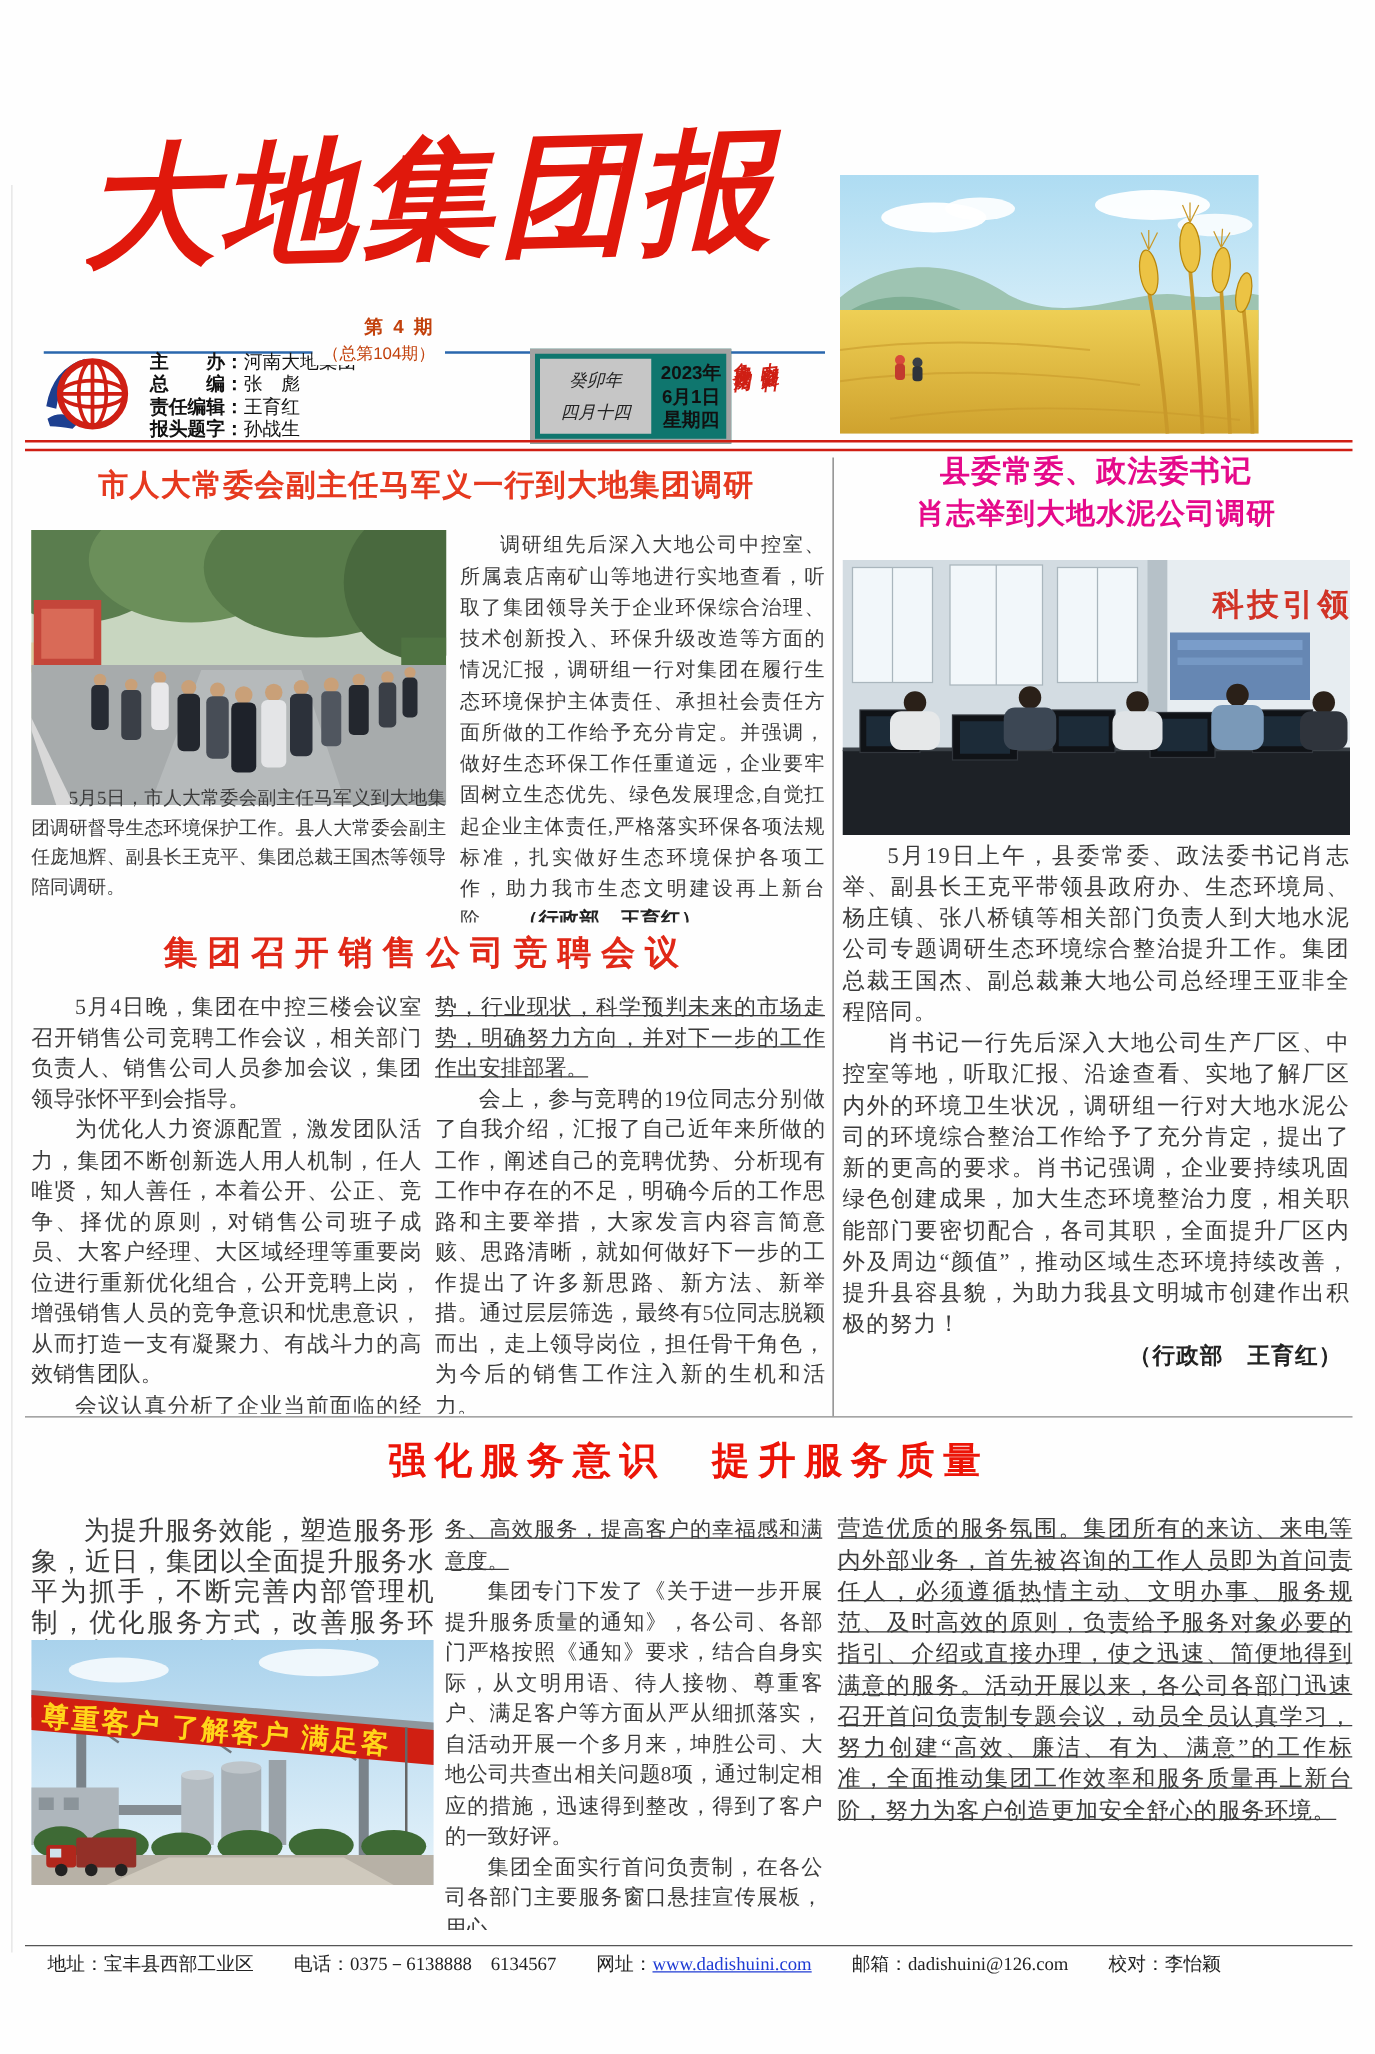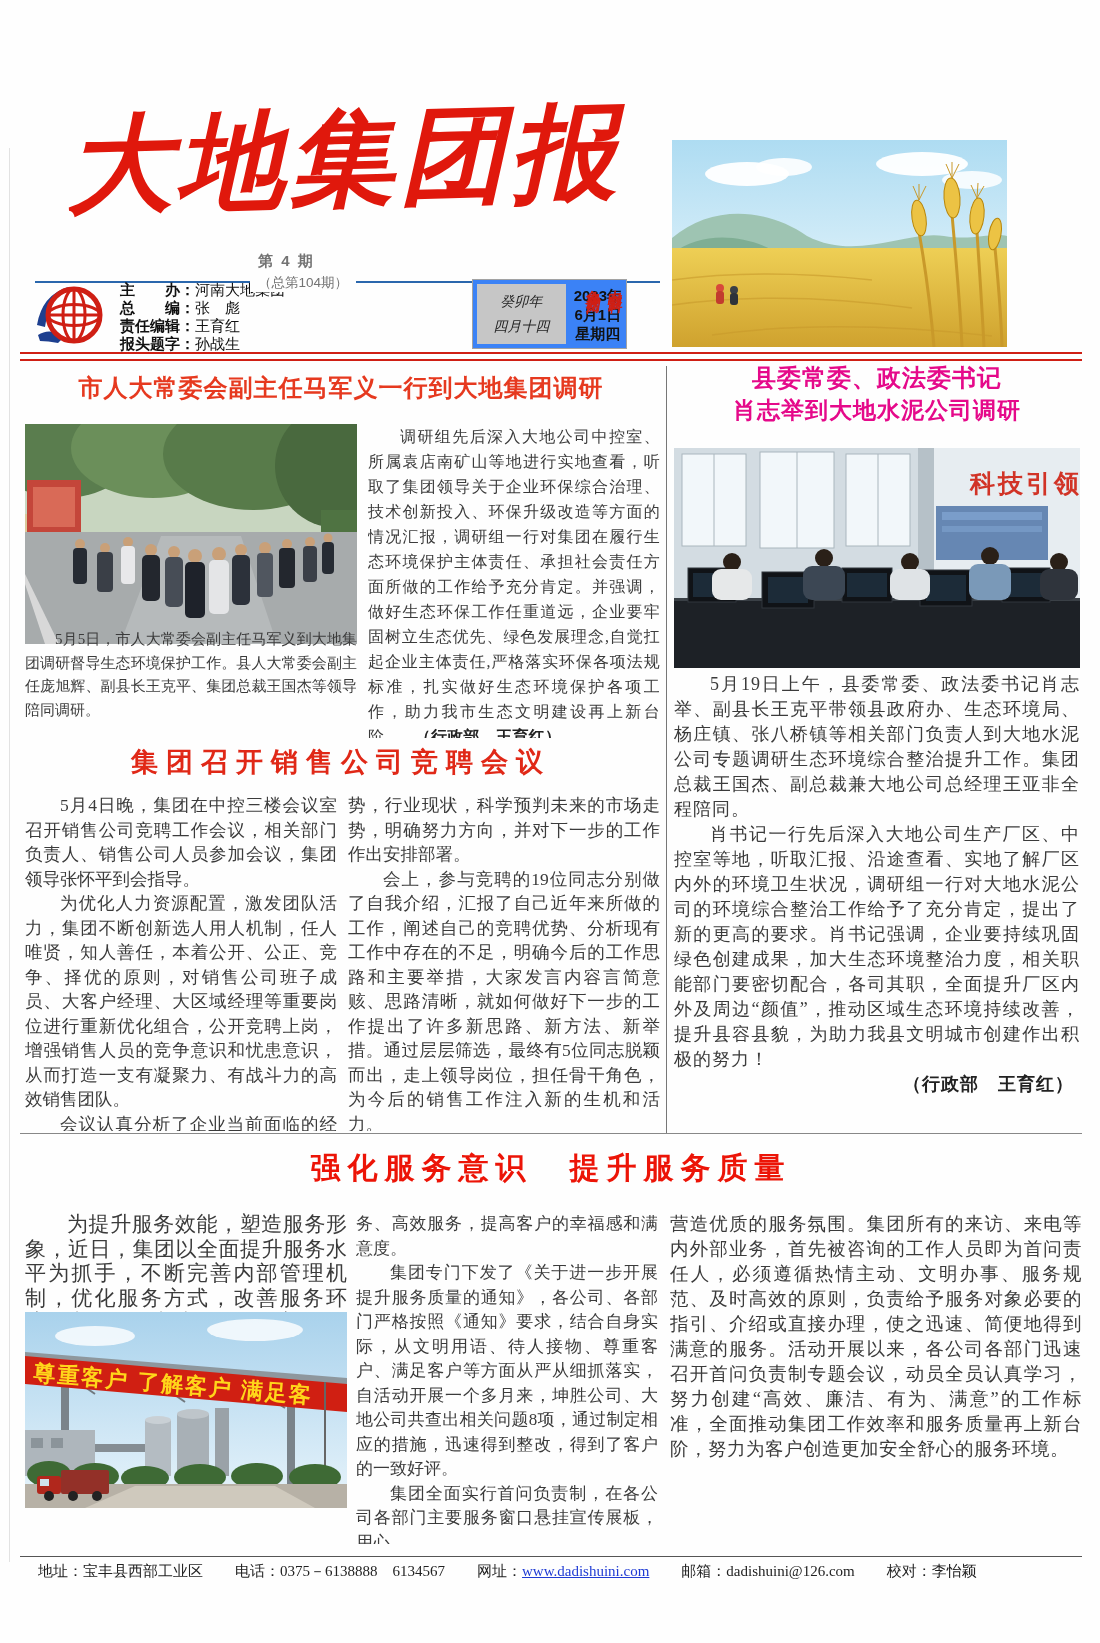--- a/index.html
+++ b/index.html
@@ -5,29 +5,29 @@
   html,body{margin:0;padding:0;background:#ffffff;}
   .page{position:relative;width:1100px;height:1643px;background:#fefefe;overflow:hidden;
         font-family:"Liberation Serif","DejaVu Serif",serif;color:#3b3b3b;}
   
   .edge-line{position:absolute;left:9px;top:148px;width:1px;height:1414px;background:#e2e2e2;}
   .mast-title{position:absolute;left:66px;top:96px;width:560px;font-size:106px;line-height:1.2;
         font-weight:900;font-style:italic;color:#e0180c;letter-spacing:5px;white-space:nowrap;
         transform:rotate(-1.5deg);font-family:"Liberation Serif",serif;}
   .blue-rule{position:absolute;left:35px;top:281px;width:625px;height:2px;background:#2a67ad;}
   .issue-block{position:absolute;left:250px;top:252px;z-index:2;background:#fefefe;padding:0 8px;
-        text-align:left;font-family:"Liberation Sans",sans-serif;color:#737373;}
+        text-align:right;font-family:"Liberation Sans",sans-serif;color:#c2410c;}
   .issue-no{font-size:15px;font-weight:bold;letter-spacing:2px;}
   .issue-total{font-size:13.5px;margin-top:3px;}
   .globe{position:absolute;left:34px;top:283px;width:74px;height:64px;}
   .mast-info{position:absolute;left:120px;top:281px;width:230px;font-size:15px;line-height:18px;color:#111;}
   .mast-info .row{white-space:nowrap;}
   .mast-info .lbl{font-weight:bold;}
-  .cal-box{position:absolute;left:424px;top:279px;width:153px;height:68px;border:1px solid #a3a3a3;
-        display:flex;background:#3b82f6;margin-left:48px;}
+  .cal-box{position:absolute;left:424px;top:279px;width:153px;height:68px;border:4px solid #a3a3a3;
+        display:flex;background:#0f766e;}
   .cal-lunar{width:58%;margin:4px;background:#c6c6c6;display:flex;flex-direction:column;
         align-items:center;justify-content:center;font-style:italic;font-size:14px;gap:7px;color:#222;}
   .cal-date{flex:1;display:flex;flex-direction:column;align-items:center;justify-content:center;
         font-weight:bold;font-size:15px;line-height:19px;color:#111;font-family:"Liberation Sans",sans-serif;}
   .stamp{position:absolute;top:279px;height:76px;writing-mode:vertical-rl;color:#cf1f14;
         font-weight:bold;font-style:italic;font-size:14px;letter-spacing:3px;transform:rotate(-6deg);}
   .stamp.left{left:584px;}
   .stamp.right{left:606px;}
   .mast-illustration{position:absolute;left:672px;top:140px;width:335px;height:207px;}
   .red-double{position:absolute;left:20px;top:352px;width:1062px;height:5px;
@@ -41,21 +41,21 @@
         text-align:center;white-space:nowrap;}
   .h1{left:22px;top:372px;width:638px;font-size:24px;color:#e6391f;letter-spacing:1px;}
   .h2{left:674px;top:362px;width:406px;font-size:24px;line-height:32px;color:#e5098a;letter-spacing:1px;}
   .h2 .l2{font-size:23px;}
   .h3{left:22px;top:744px;width:638px;font-size:27px;color:#e02817;letter-spacing:8px;text-align:center;}
   .h4{left:20px;top:1148px;width:1062px;font-size:30px;color:#ec1407;letter-spacing:7px;}
   
   .col{position:absolute;overflow:hidden;text-align:justify;}
   .col p{margin:0;}
   .para{text-indent:2em;}
-  .noindent{text-indent:0;}
+  .noindent{text-indent:0;text-decoration:underline;}
   .byline{text-align:right;font-weight:bold;color:#222;padding-right:6px;}
   .inline-byline{font-weight:bold;color:#222;margin-left:14px;}
   #a1-left{left:25px;top:628px;width:332px;height:94px;font-size:15px;line-height:23.5px;}
   #a1-right{left:368px;top:424px;width:292px;height:314px;font-size:16px;line-height:25px;letter-spacing:.3px;}
   #a2-text{left:674px;top:672px;width:406px;height:458px;font-size:18px;line-height:25px;letter-spacing:1px;}
   #a3-left{left:25px;top:793px;width:312px;height:338px;font-size:17.5px;line-height:24.5px;}
   #a3-right{left:348px;top:793px;width:312px;height:338px;font-size:17.5px;line-height:24.5px;}
   #a4-c1{left:25px;top:1212px;width:322px;height:100px;font-size:21px;line-height:24.5px;}
   #a4-c2{left:356px;top:1212px;width:302px;height:332px;font-size:17px;line-height:24.5px;}
   #a4-c3{left:670px;top:1212px;width:412px;height:332px;font-size:18.5px;line-height:25px;letter-spacing:.5px;}

